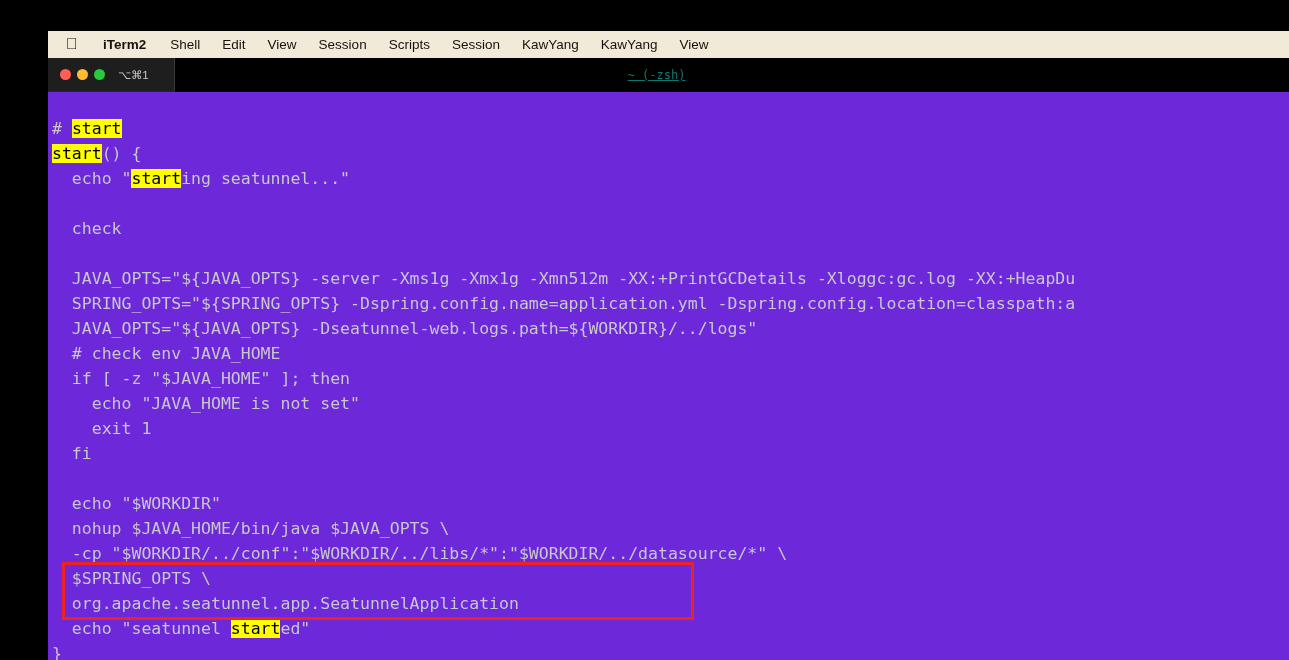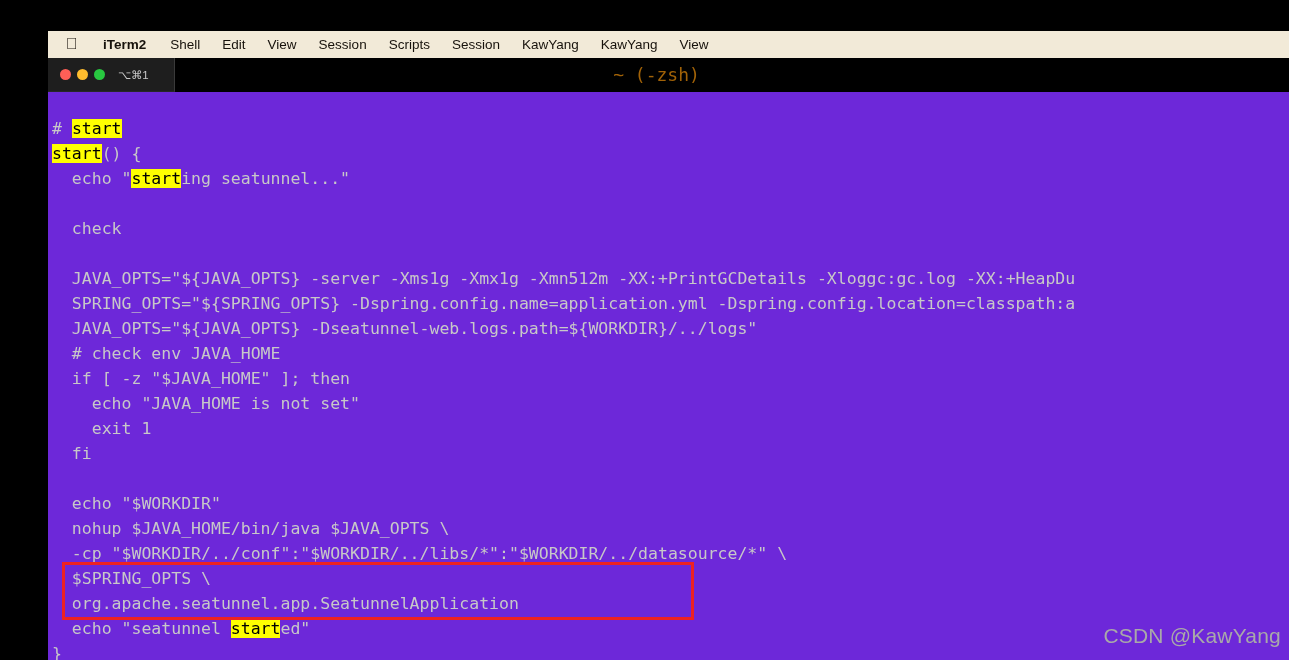--- a/index.html
+++ b/index.html
@@ -78,24 +78,25 @@
     color:#c9c9c9;
     font-family:"Liberation Sans", sans-serif;
     letter-spacing:-0.3px;
   }
   #win-title {
     position:absolute;
     left:0; right:0; top:0;
     height:34px;
     line-height:34px;
     text-align:center;
-    font-size:18px;
-    color:#a16207;
+    font-size:12px;
+    color:#0f766e;
     font-family:"DejaVu Sans Mono", monospace;
     transform:translateX(-12px);
+    text-decoration:underline;
   }
 
   
   #body {
     position:relative;
     height:568px;
     background:#6d28d9;
     padding-top:24px;
   }
   #code {
@@ -177,17 +178,16 @@
         <span class="dot red"></span>
         <span class="dot yellow"></span>
         <span class="dot green"></span>
         <span id="tab-label">⌥⌘1</span>
       </div>
     </div>
 
     <div id="body">
       <div id="code"><div class="line"><span># </span><span class="hl">start</span></div><div class="line"><span class="hl">start</span><span>() {</span></div><div class="line"><span>  echo "</span><span class="hl">start</span><span>ing seatunnel..."</span></div><div class="line">&nbsp;</div><div class="line"><span>  check</span></div><div class="line">&nbsp;</div><div class="line"><span>  JAVA_OPTS="${JAVA_OPTS} -server -Xms1g -Xmx1g -Xmn512m -XX:+PrintGCDetails -Xloggc:gc.log -XX:+HeapDu</span></div><div class="line"><span>  SPRING_OPTS="${SPRING_OPTS} -Dspring.config.name=application.yml -Dspring.config.location=classpath:a</span></div><div class="line"><span>  JAVA_OPTS="${JAVA_OPTS} -Dseatunnel-web.logs.path=${WORKDIR}/../logs"</span></div><div class="line"><span>  # check env JAVA_HOME</span></div><div class="line"><span>  if [ -z "$JAVA_HOME" ]; then</span></div><div class="line"><span>    echo "JAVA_HOME is not set"</span></div><div class="line"><span>    exit 1</span></div><div class="line"><span>  fi</span></div><div class="line">&nbsp;</div><div class="line"><span>  echo "$WORKDIR"</span></div><div class="line"><span>  nohup $JAVA_HOME/bin/java $JAVA_OPTS \</span></div><div class="line"><span>  -cp "$WORKDIR/../conf":"$WORKDIR/../libs/*":"$WORKDIR/../datasource/*" \</span></div><div class="line"><span>  $SPRING_OPTS \</span></div><div class="line"><span>  org.apache.seatunnel.app.SeatunnelApplication</span></div><div class="line"><span>  echo "seatunnel </span><span class="hl">start</span><span>ed"</span></div><div class="line"><span>}</span></div></div>
       <div id="redbox" style="top: 470px; height: 58px; border-color: rgb(238, 34, 34);"></div>
-      <div id="watermark">CSDN @KawYang</div>
     </div>
 
   </div>
 </div>
 
 </body></html>

